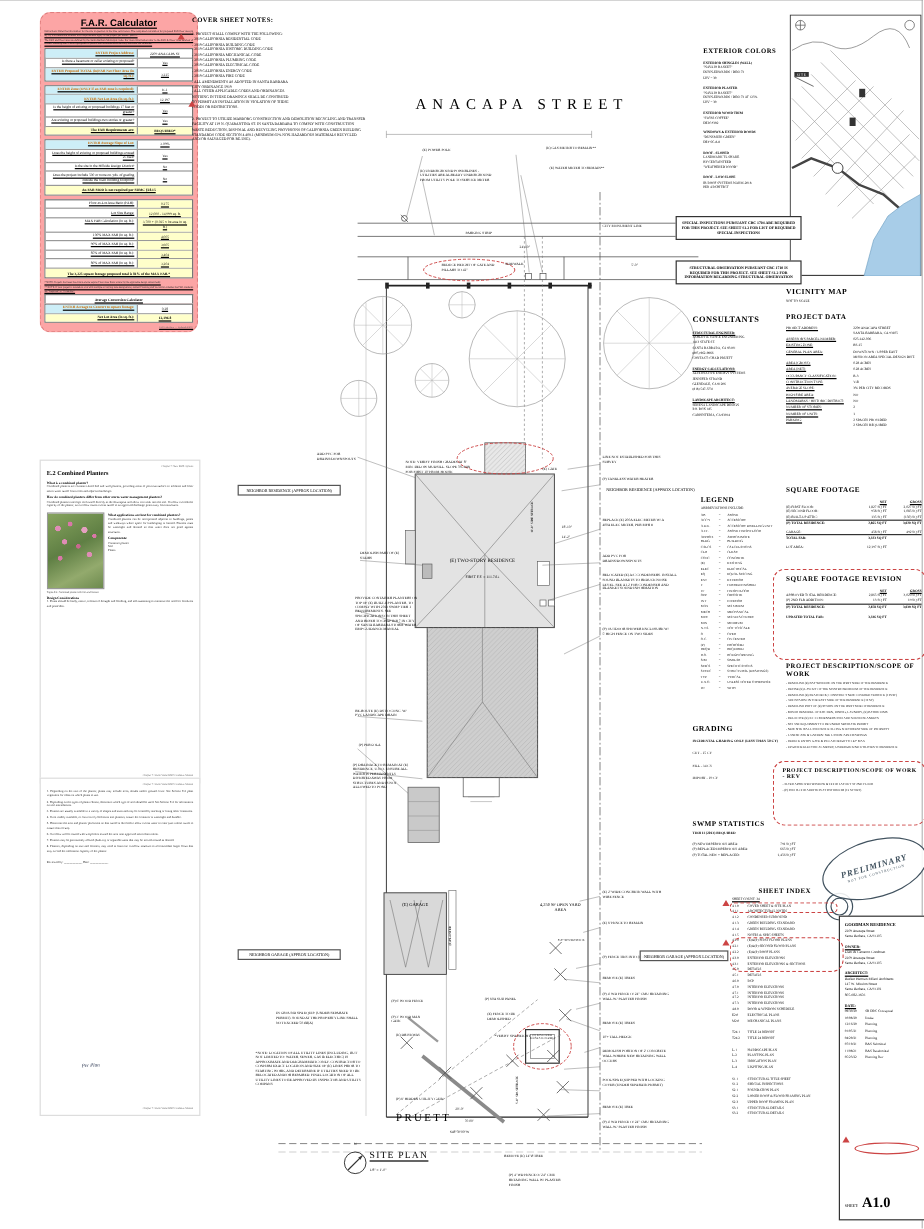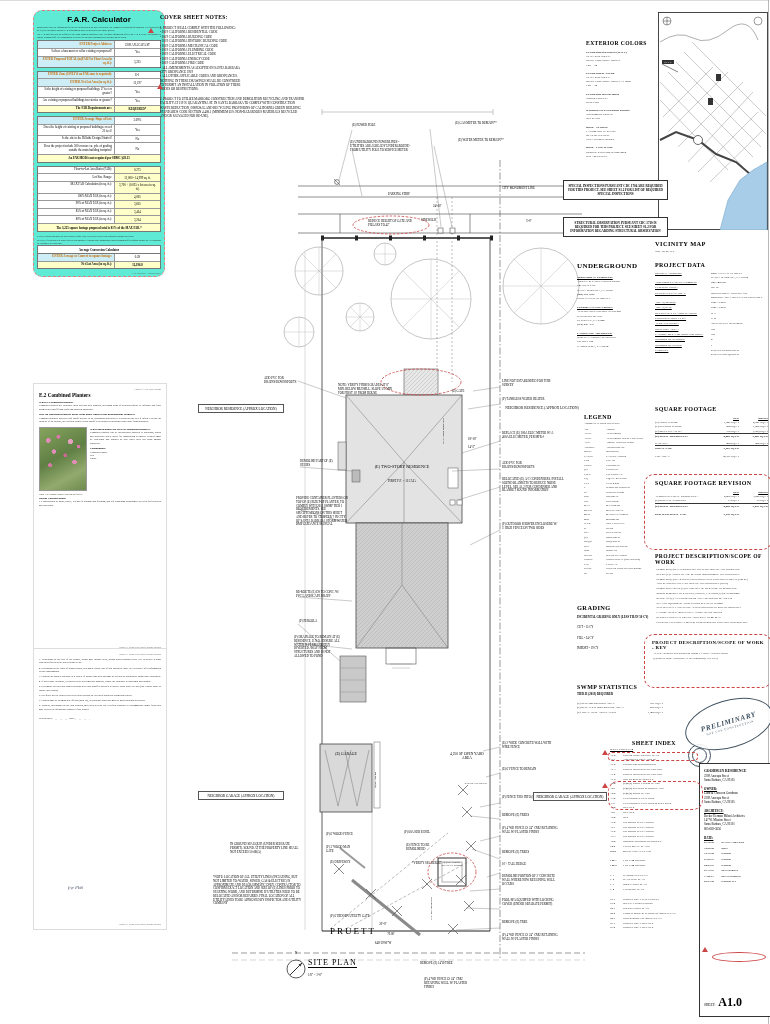--- a/index.html
+++ b/index.html
@@ -10,22 +10,22 @@
   
   .pl{position:absolute;font-size:3px;line-height:1.25;color:#000;z-index:6;}
   .plc{text-align:center;}
   .plv{writing-mode:vertical-rl;transform:rotate(180deg);font-size:2.7px;}
   .nbox{border:.5px solid #555;padding:1.5px 1px;background:rgba(255,255,255,.85);font-size:3.4px;}
   .sec-h{font-weight:bold;font-size:6.4px;letter-spacing:.4px;}
   .t28{font-size:2.8px;line-height:1.5;}
   .t30{font-size:3px;line-height:1.45;}
   .u{text-decoration:underline;}
   
-  #far{left:33px;top:10px;width:124px;z-index:5;background:#5eead4;padding:2px 3px;
-       border:1.3px dashed #e07f7f;border-radius:9px;}
+  #far{left:33px;top:10px;width:124px;z-index:5;background:#fca5a5;padding:2px 3px;
+       border:1.3px dashed #e07f7f;border-radius:9px;text-decoration:underline;}
   #far .far-title{font-family:"Liberation Sans",sans-serif;font-weight:bold;font-size:8px;text-align:center;margin:2px 0 2px;}
   .far-intro{font-size:2.2px;line-height:1.3;color:#222;text-align:justify;margin-bottom:1.5px;}
   .far-table{border:.6px solid #777;margin-bottom:3px;background:#fff;}
   .far-row{display:flex;border-bottom:.45px solid #999;}
   .far-row:last-child{border-bottom:none;}
   .far-l{flex:1.75;padding:1.3px 2px;font-size:3px;line-height:1.25;border-right:.45px solid #999;text-align:right;}
   .far-v{flex:1;padding:1.3px 2px;font-size:3px;display:flex;align-items:center;justify-content:center;text-align:center;}
   .re .far-l{background:#cdeef7;color:#c96a00;font-weight:bold;}
   .rc .far-v{background:#ffffca;}
   .rs .far-l,.rs .far-v{background:#ffffca;font-weight:bold;}
@@ -439,21 +439,21 @@
           <div class="t28">IB ROOF SYSTEMS WARM-2018</div>
           <div class="t28">PER ARCHITECT</div>
         </div>
       </div>
   </div>
 
   <div class="spbox" style="left:563px;top:180px">SPECIAL INSPECTIONS PURSUANT CBC 1704 ARE REQUIRED FOR THIS PROJECT.  SEE SHEET S1.2 FOR LIST OF REQUIRED SPECIAL INSPECTIONS</div>
   <div class="spbox" style="left:563px;top:217px">STRUCTURAL OBSERVATION PURSUANT CBC 1710 IS REQUIRED FOR THIS PROJECT.  SEE SHEET S1.2 FOR INFORMATION REGARDING STRUCTURAL OBSERVATION</div>
 
   <div class="abs" style="left:577px;top:262px;width:80px;z-index:5">
-    <div class="sec-h" style="font-size:7px;margin-bottom:6px">UNDERGROUND</div>
+    <div class="sec-h" style="font-size:7px;margin-bottom:6px">CONSULTANTS</div>
     <div style="margin-bottom:5px">
         <div class="t28 u" style="font-weight:bold">STRUCTURAL ENGINEER:</div>
       <div>
           <div class="t28">ASHLEY &amp; VANCE ENGINEERING</div>
           <div class="t28">1413 STATE ST.</div>
           <div class="t28">SANTA BARBARA, CA 93101</div>
           <div class="t28">(805) 962-9966</div>
           <div class="t28">CONTACT: CHAD PRUETT</div>
         </div>
       </div>
@@ -1131,20 +1131,21 @@
         </div>
       </div>
     <div class="sheetrow">
       <span class="sl">SHEET:</span>
       <span class="sn">A1.0</span>
     </div>
   </div>
   <div class="revtri" style="left:702px;top:947px"></div>
   <div class="redoval" style="left:712px;top:952px;width:52px;height:8px"></div>
 
+  <div class="street-t" style="left:320px;top:80px;width:230px;text-align:center">ANACAPA STREET</div>
   <div class="pl" style="left:352px;top:124px;width:48px">(E) POWER POLE</div>
   <div class="pl" style="left:350px;top:141px;width:60px">(E) UNDERGROUND POWERLINES - UTILITIES ARE ALREADY UNDERGROUND FROM UTILITY POLE TO SERVICE METER</div>
   <div class="pl" style="left:455px;top:122px;width:62px">(E) GAS METER TO REMAIN**</div>
   <div class="pl" style="left:458px;top:139px;width:64px">(E) WATER METER TO REMAIN**</div>
   <div class="pl" style="left:502px;top:187px;width:48px">CITY MONUMENT LINE</div>
   <div class="pl" style="left:388px;top:193px;width:22px">PARKING STRIP</div>
   <div class="pl" style="left:421px;top:219px;width:26px">SIDEWALK</div>
   <div class="pl" style="left:368px;top:220px;width:48px">REDUCE HEIGHT OF GATE AND PILLARS TO 42"</div>
   <div class="pl" style="left:526px;top:220px;width:14px">5'-0"</div>
   <div class="pl" style="left:433px;top:205px;width:20px">24'-10"</div>

